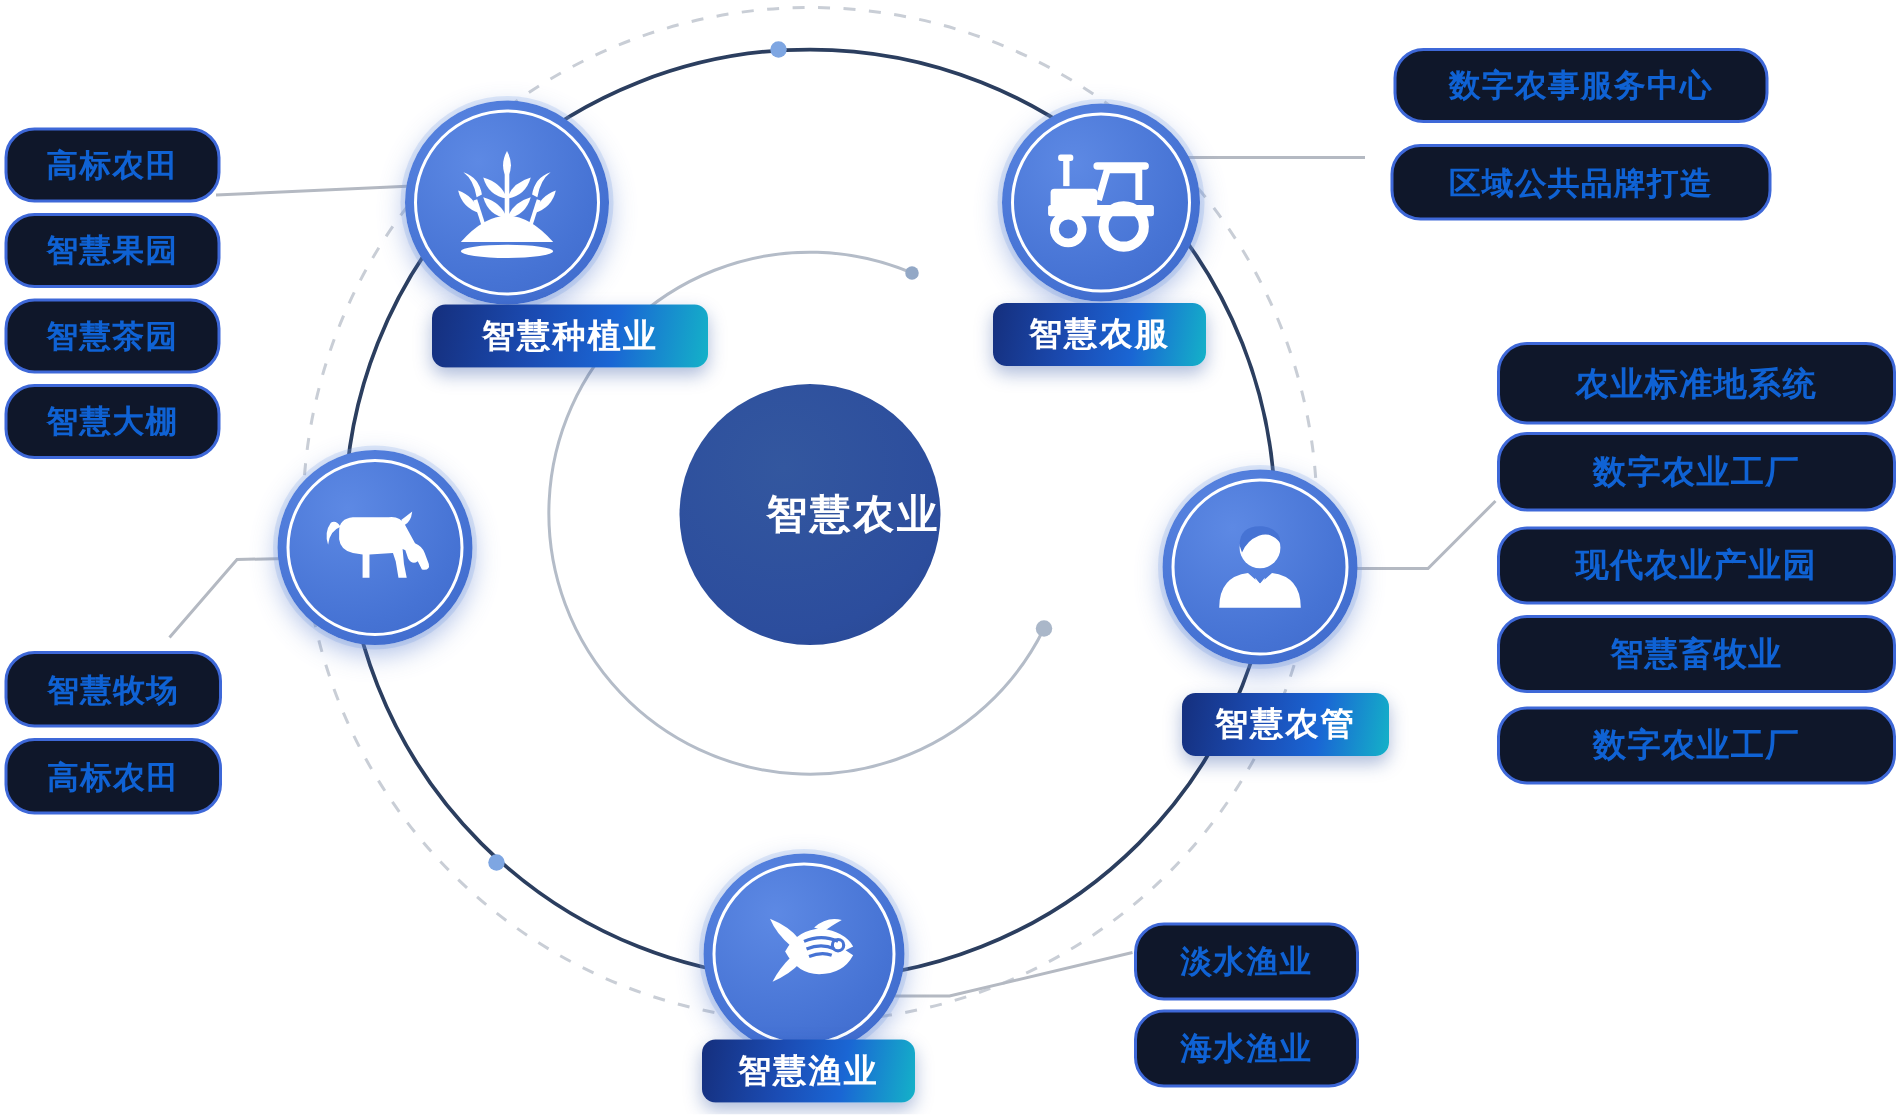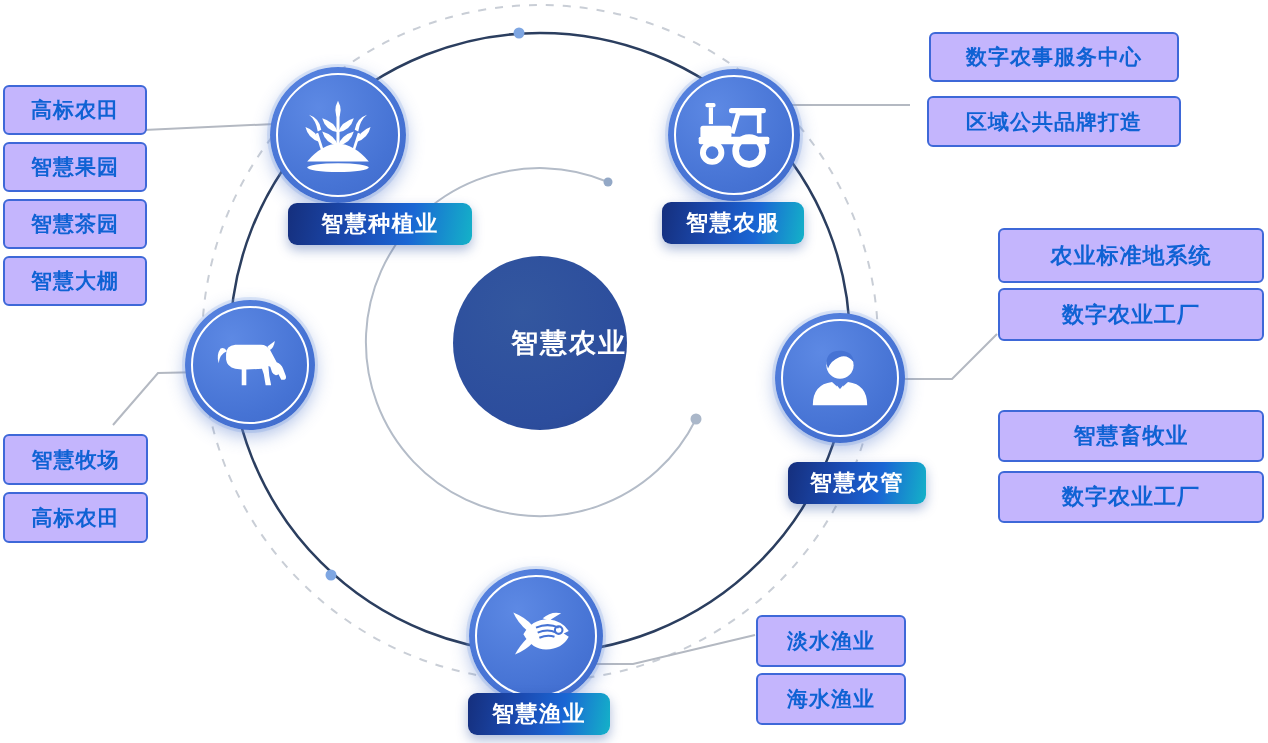--- a/index.html
+++ b/index.html
@@ -34,21 +34,21 @@
   .pill{
     position:absolute;height:42px;border-radius:9px;
     background:linear-gradient(100deg,#152f7d 0%,#1b4cb4 38%,#1a66d4 66%,#14b2c8 100%);
     color:#fff;font-size:22px;font-weight:bold;letter-spacing:1.5px;
     display:flex;align-items:center;justify-content:center;
     box-shadow:0 5px 12px rgba(20,60,150,.35);
   }
 
   
   .tag{
-    position:absolute;background:#c4b5fd;border:2px solid #3e68d8;border-radius:6px;
+    position:absolute;background:#0f172a;border:2px solid #3e68d8;border-radius:20px;
     color:#0f62d4;font-weight:bold;letter-spacing:1px;
     display:flex;align-items:center;justify-content:center;text-align:center;
   }
   .tag.small{font-size:21px;}
   .tag.wide{font-size:21px;}
   .tag.big{font-size:22px;}
 </style>
 </head>
 <body>
 
@@ -165,19 +165,20 @@
   <div class="tag small" style="left:3px;top:256px;width:140px;height:46px">智慧大棚</div>
 
   <div class="tag small" style="left:3px;top:434px;width:141px;height:47px">智慧牧场</div>
   <div class="tag small" style="left:3px;top:492px;width:141px;height:47px">高标农田</div>
 
   <div class="tag wide" style="left:929px;top:32px;width:246px;height:46px">数字农事服务中心</div>
   <div class="tag wide" style="left:927px;top:96px;width:250px;height:47px">区域公共品牌打造</div>
 
   <div class="tag big" style="left:998px;top:228px;width:262px;height:51px">农业标准地系统</div>
   <div class="tag big" style="left:998px;top:288px;width:262px;height:49px">数字农业工厂</div>
+  <div class="tag big" style="left:998px;top:351px;width:262px;height:48px">现代农业产业园</div>
   <div class="tag big" style="left:998px;top:410px;width:262px;height:48px">智慧畜牧业</div>
   <div class="tag big" style="left:998px;top:471px;width:262px;height:48px">数字农业工厂</div>
 
   <div class="tag small" style="left:756px;top:615px;width:146px;height:48px">淡水渔业</div>
   <div class="tag small" style="left:756px;top:673px;width:146px;height:48px">海水渔业</div>
 
 </div>
 
 </body></html>

